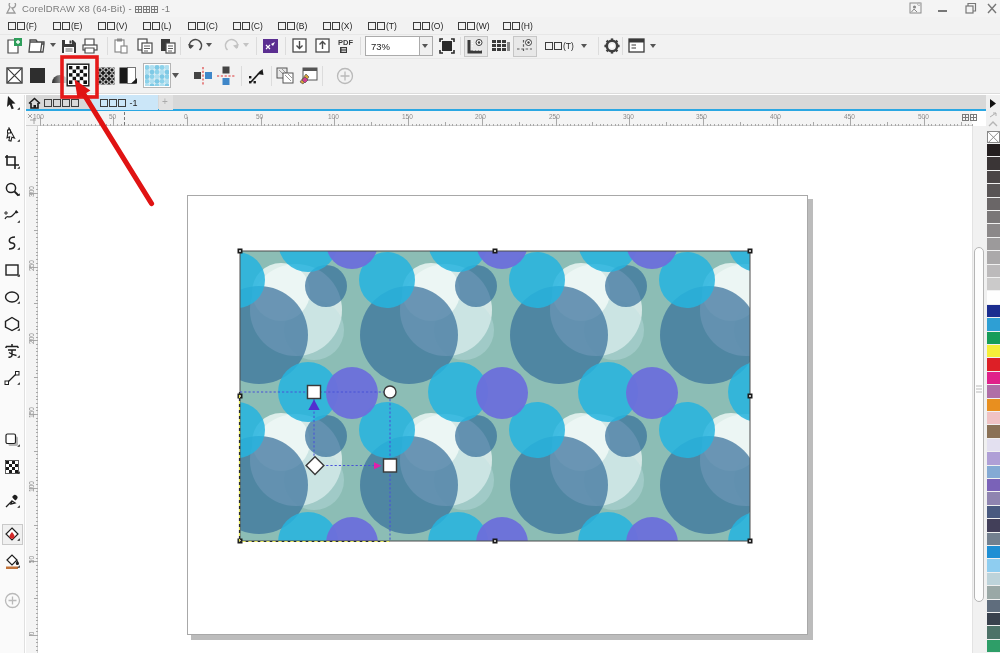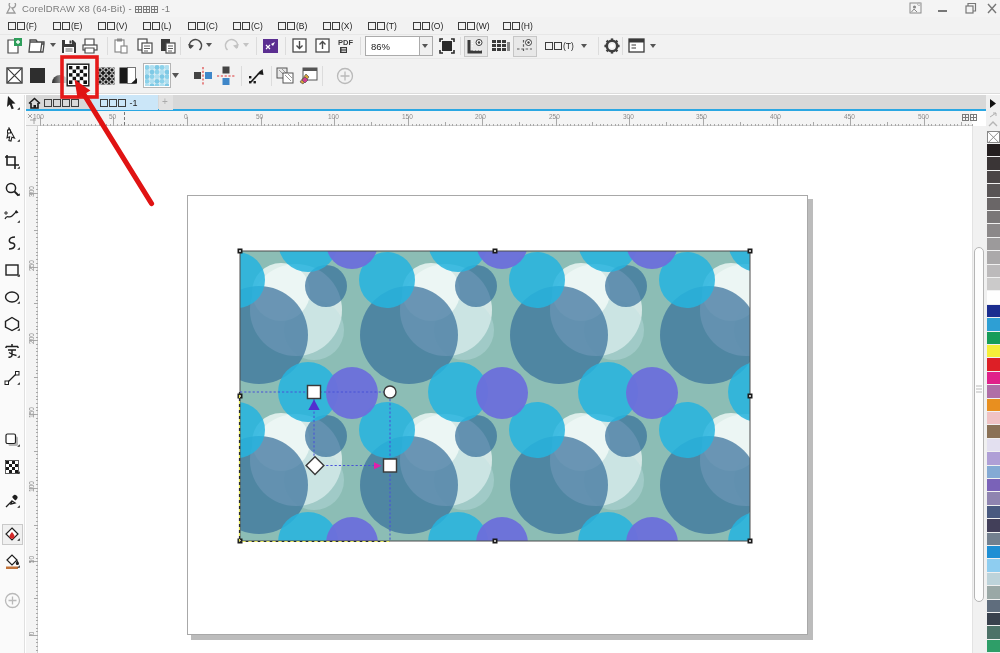--- a/index.html
+++ b/index.html
@@ -149,21 +149,21 @@
     <rect x="2" y="2" width="13" height="13" fill="#fff" stroke="#4a4a4a" stroke-width="1.3"></rect>
     <path d="M8.5 12 V5 M5.5 7.5 L8.5 4.5 L11.5 7.5" fill="none" stroke="#4a4a4a" stroke-width="1.4"></path>
   </svg>
 <svg class="icon" style="left:337px;top:37px" width="20" height="18" viewBox="0 0 20 18">
     <text x="1" y="8" font-size="7.5" font-weight="bold" fill="#3a3a3a" font-family="Liberation Sans">PDF</text>
     <rect x="3" y="10" width="7" height="6" fill="#3a3a3a"></rect>
     <path d="M4.5 11.5 H9 M4.5 13 H9 M4.5 14.5 H9" stroke="#fff" stroke-width=".7"></path>
   </svg>
 <div class="sep" style="left:360px;top:37px;height:18px"></div>
 <div class="abs" style="left:365px;top:36px;width:68px;height:20px;background:#fff;border:1px solid #ababab"></div>
-<div class="abs" style="left:371px;top:41px;font-size:9.5px;color:#222">86%</div>
+<div class="abs" style="left:371px;top:41px;font-size:9.5px;color:#222">73%</div>
 <div class="abs" style="left:419px;top:37px;width:13px;height:18px;background:#f0f0f0;border-left:1px solid #ababab"></div>
 <svg class="icon" style="left:422px;top:44px" width="7" height="5" viewBox="0 0 7 5">
     <path d="M0 0 H6 L3 4 Z" fill="#555"></path>
   </svg>
 <svg class="icon" style="left:438px;top:37px" width="19" height="18" viewBox="0 0 19 18">
     <rect x="4" y="4" width="10" height="10" fill="#2a2a2a"></rect>
     <path d="M2 5 V2 H5 M13 2 H16 V5 M16 13 V16 H13 M5 16 H2 V13" fill="none" stroke="#2a2a2a" stroke-width="1.6"></path>
   </svg>
 <div class="sep" style="left:460px;top:37px;height:18px"></div>
 <div class="abs" style="left:464px;top:36px;width:24px;height:21px;background:#e8e8e8;border:1px solid #c6c6c6"></div>

